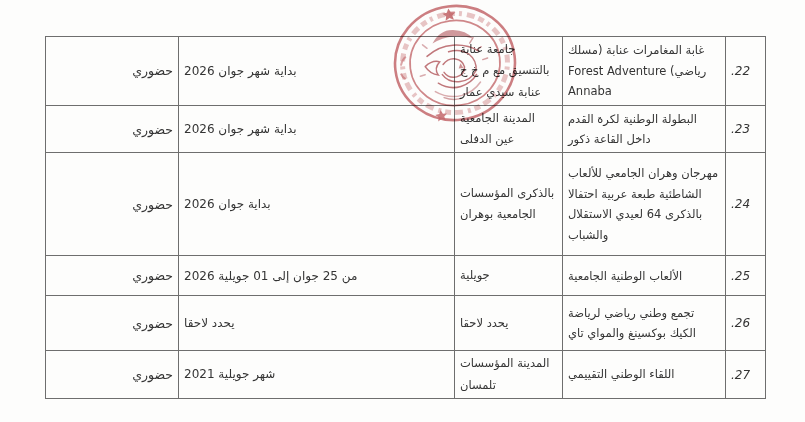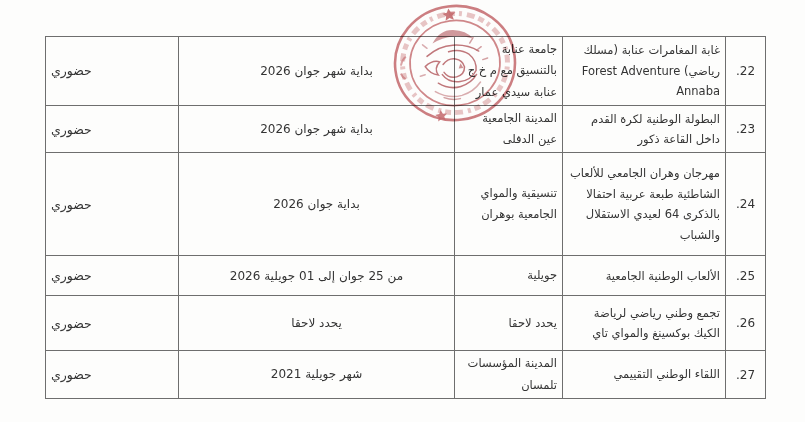--- a/index.html
+++ b/index.html
@@ -26,25 +26,25 @@
     padding:2px 5px;
     color:#343434;
     overflow:hidden;
   }
   tr.h22{height:67px;}
   tr.h23{height:44px;}
   tr.h24{height:103px;}
   tr.h25{height:40px;}
   tr.h26{height:55px;}
   tr.h27{height:44px;}
-  td.num{text-align:center;font-size:12px;direction:ltr;color:#3a3a3a;}
-  td.act{text-align:right;font-size:11.5px;line-height:1.78;padding-right:7px;}
-  td.loc{text-align:right;font-size:11.5px;line-height:1.85;}
-  td.date{text-align:center;font-size:12px;line-height:1.7;}
-  td.mode{text-align:left;font-size:12.5px;letter-spacing:.5px;}
+  td.num{text-align:left;font-size:12px;direction:ltr;color:#3a3a3a;font-style:italic;}
+  td.act{text-align:left;font-size:11.5px;line-height:1.78;padding-right:7px;}
+  td.loc{text-align:left;font-size:11.5px;line-height:1.85;}
+  td.date{text-align:left;font-size:12px;line-height:1.7;}
+  td.mode{text-align:right;font-size:12.5px;letter-spacing:.5px;}
   
   .stamp{
     position:absolute;left:388px;top:1px;width:134px;height:124px;
     mix-blend-mode:multiply;opacity:.82;
     transform:rotate(-7deg);
     pointer-events:none;
     z-index:5;
   }
 </style>
 </head>
@@ -71,21 +71,21 @@
     <tr class="h23">
       <td class="num">.23</td>
       <td class="act">البطولة الوطنية لكرة القدم داخل القاعة ذكور</td>
       <td class="loc">المدينة الجامعية عين الدفلى</td>
       <td class="date">بداية شهر جوان 2026</td>
       <td class="mode">حضوري</td>
     </tr>
     <tr class="h24">
       <td class="num">.24</td>
       <td class="act">مهرجان وهران الجامعي للألعاب الشاطئية طبعة عربية احتفالا بالذكرى 64 لعيدي الاستقلال والشباب</td>
-      <td class="loc">تنسيقية والمواي الجامعية بوهران</td>
+      <td class="loc">بالذكرى المؤسسات الجامعية بوهران</td>
       <td class="date">بداية جوان 2026</td>
       <td class="mode">حضوري</td>
     </tr>
     <tr class="h25">
       <td class="num">.25</td>
       <td class="act">الألعاب الوطنية الجامعية</td>
       <td class="loc">جويلية</td>
       <td class="date">من 25 جوان إلى 01 جويلية 2026</td>
       <td class="mode">حضوري</td>
     </tr>

